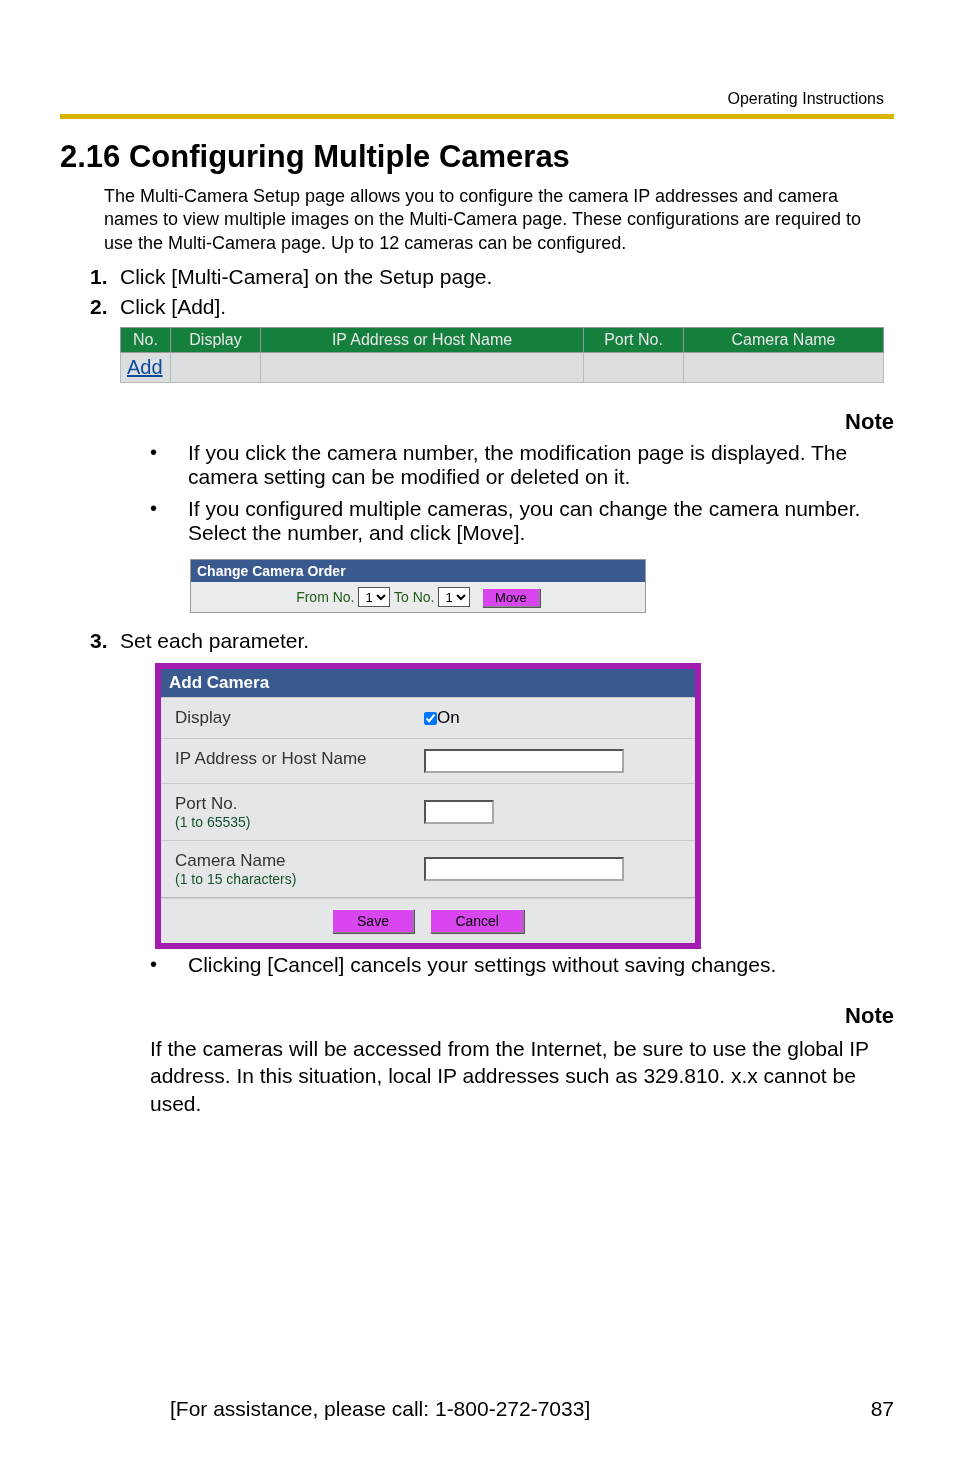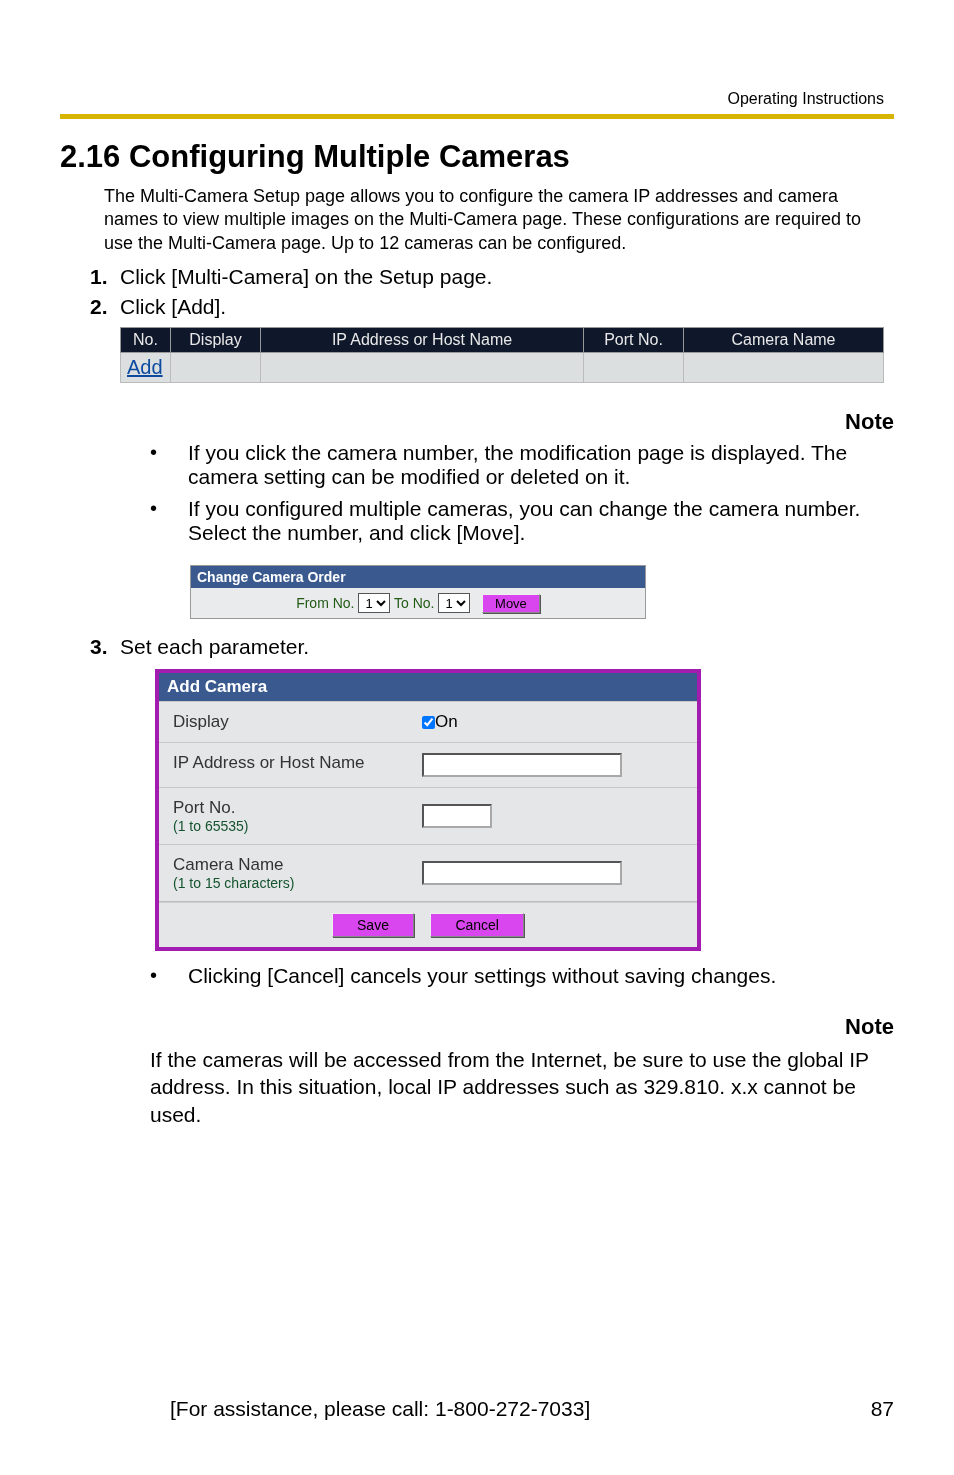--- a/index.html
+++ b/index.html
@@ -55,21 +55,21 @@
       margin-top: 8px;
       margin-bottom: 22px;
       width: 764px;
     }
     table.camera-table {
       border-collapse: collapse;
       width: 100%;
       font-size: 16px;
     }
     table.camera-table th {
-      background: #0f172a;
+      background: #15803d;
       color: #e8e8e8;
       font-weight: normal;
       border: 1px solid #999;
       padding: 3px 0;
       text-align: center;
     }
     table.camera-table td {
       background: #dcdfe0;
       border: 1px solid #bbb;
       padding: 3px 6px;
@@ -100,21 +100,21 @@
     .bullet-row {
       display: flex;
       margin-bottom: 8px;
     }
     .bullet {
       min-width: 38px;
       font-size: 20px;
     }
     .change-order {
       margin-left: 130px;
-      margin-top: 20px;
+      margin-top: 14px;
       margin-bottom: 16px;
       width: 456px;
       border: 1px solid #999;
       font-size: 14px;
     }
     .change-order .title {
       background: #3a5a8f;
       color: #fff;
       font-weight: bold;
       padding: 3px 6px;
@@ -142,23 +142,23 @@
       border-top-color: #eee;
       border-left-color: #eee;
       box-shadow: 1px 1px 0 #555;
       padding: 1px 12px;
       cursor: pointer;
       color: #000;
     }
     .add-camera {
       margin-left: 95px;
       margin-top: 10px;
-      margin-bottom: 13px;
+      margin-bottom: 4px;
       width: 546px;
-      border: 4px solid #a21caf;
+      border: 6px solid #a21caf;
     }
     .add-camera .title {
       background: #3a5a8f;
       color: #fff;
       font-weight: bold;
       padding: 4px 8px;
       font-size: 17px;
     }
     .ac-row {
       display: flex;

